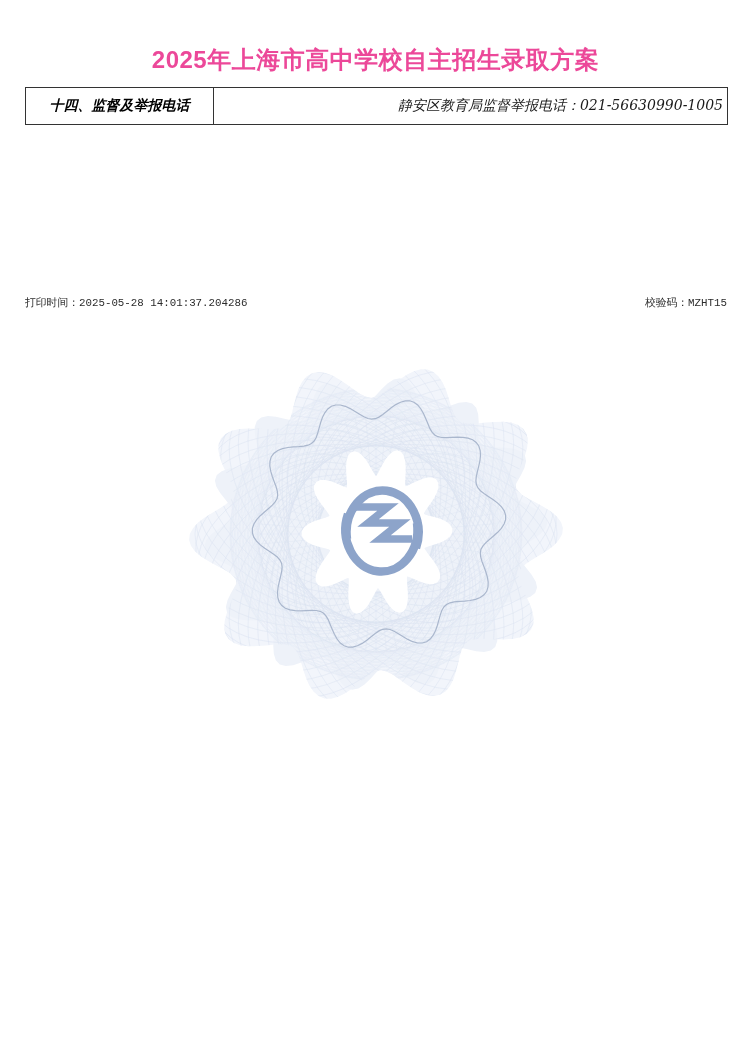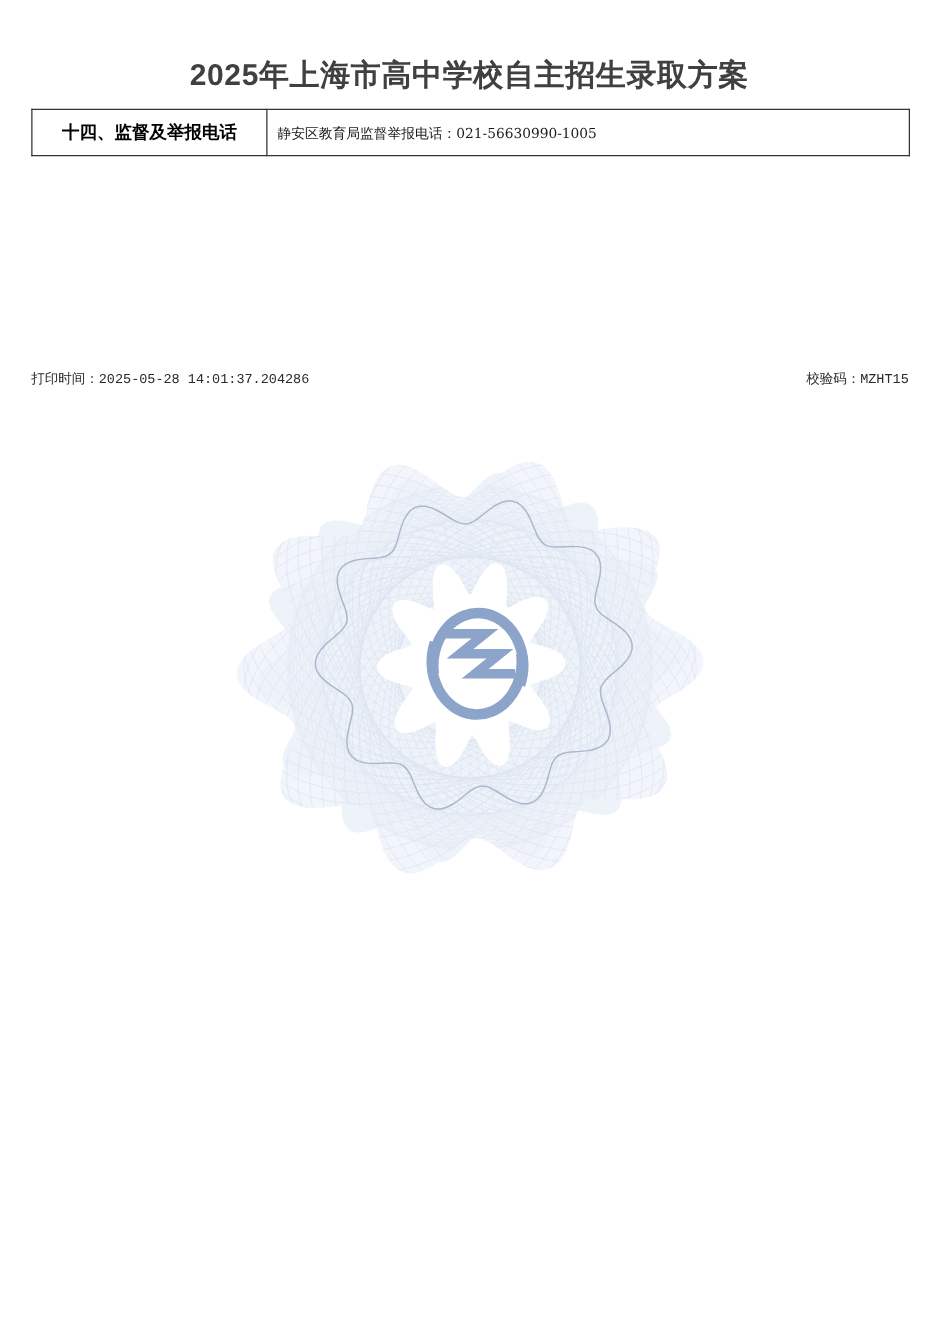--- a/index.html
+++ b/index.html
@@ -11,53 +11,55 @@
     overflow: hidden;
   }
   .page { position: absolute; inset: 0; background: #ffffff; }
 
   .title {
     position: absolute;
     left: 0; right: 0; top: 44px;
     text-align: center;
     font-size: 24px;
     font-weight: bold;
-    color: #404040;
+    color: #ec4899;
     letter-spacing: 0.5px;
     font-family: "Liberation Sans", sans-serif;
   }
 
   table.info-table {
     position: absolute;
     left: 25px; top: 87px;
     width: 702px;
     border-collapse: collapse;
     table-layout: fixed;
   }
   table.info-table td {
     border: 1.2px solid #333333;
+    font-style: italic;
   }
   td.label-cell {
     width: 188px;
     text-align: center;
     vertical-align: middle;
     font-weight: bold;
     font-size: 14px;
     color: #000000;
     font-family: "Liberation Sans", sans-serif;
   }
   td.content-cell {
     width: 514px;
     vertical-align: middle;
-    font-size: 11px;
+    font-size: 14px;
     color: #1a1a1a;
     font-family: "DejaVu Serif", "Liberation Serif", serif;
     padding: 2px 4px 2px 8px;
     line-break: anywhere;
     word-break: break-all;
+    text-align: right;
   }
   tr.row-1 { height: 37px; }
   tr.row-2 { height: 124px; }
   tr.row-2 td.content-cell { line-height: 27px; }
 
   .meta-row {
     position: absolute;
     left: 25px; right: 24px; top: 296px;
     display: flex;
     justify-content: space-between;

